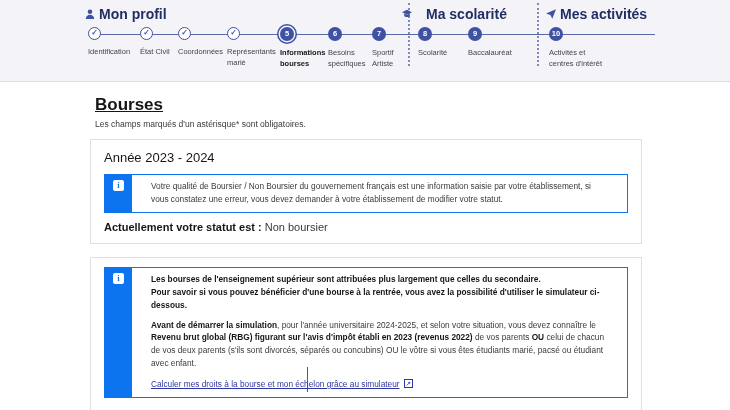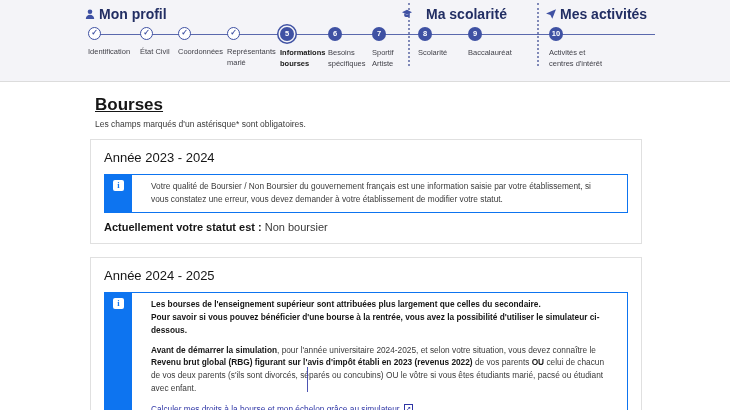--- a/index.html
+++ b/index.html
@@ -138,21 +138,20 @@
       <div class="info-icon">i</div>
     </div>
     <div class="callout-body">Votre qualité de Boursier / Non Boursier du gouvernement français est une information saisie par votre établissement, si vous constatez une erreur, vous devez demander à votre établissement de modifier votre statut.</div>
   </div>
   <div class="status-line">
     <span class="b">Actuellement votre statut est :</span><span>Non boursier</span>
   </div>
 </div>
 
 <div class="card card-2">
-  <div class="card-title">Année 2024 - 2025</div>
   <div class="callout">
     <div class="callout-bar">
       <div class="info-icon">i</div>
     </div>
     <div class="callout-body">
       <div class="b">Les bourses de l'enseignement supérieur sont attribuées plus largement que celles du secondaire.</div>
       <div class="b">Pour savoir si vous pouvez bénéficier d'une bourse à la rentrée, vous avez la possibilité d'utiliser le simulateur ci-dessous.</div>
       <div class="para"><span class="b">Avant de démarrer la simulation</span><span>, pour l'année universitaire 2024-2025, et selon votre situation, vous devez connaître le </span><span class="b">Revenu brut global (RBG) figurant sur l'avis d'impôt établi en 2023 (revenus 2022)</span><span> de vos parents </span><span class="b">OU</span><span> celui de chacun de vos deux parents (s'ils sont divorcés, séparés ou concubins) OU le vôtre si vous êtes étudiants marié, pacsé ou étudiant avec enfant.</span></div>
       <div class="link-row">
         <a>Calculer mes droits à la bourse et mon échelon grâce au simulateur</a><span class="ext-icon">↗</span>

